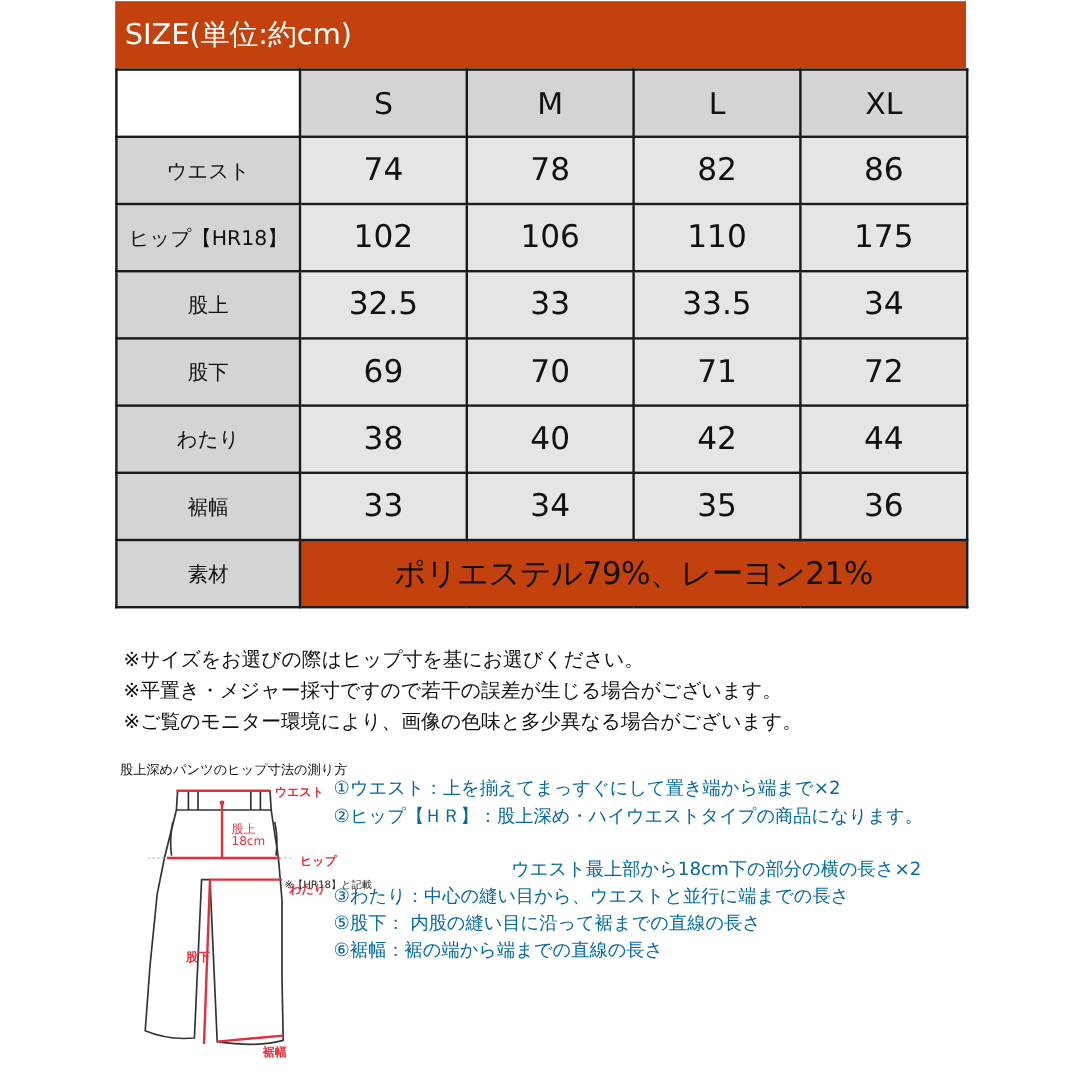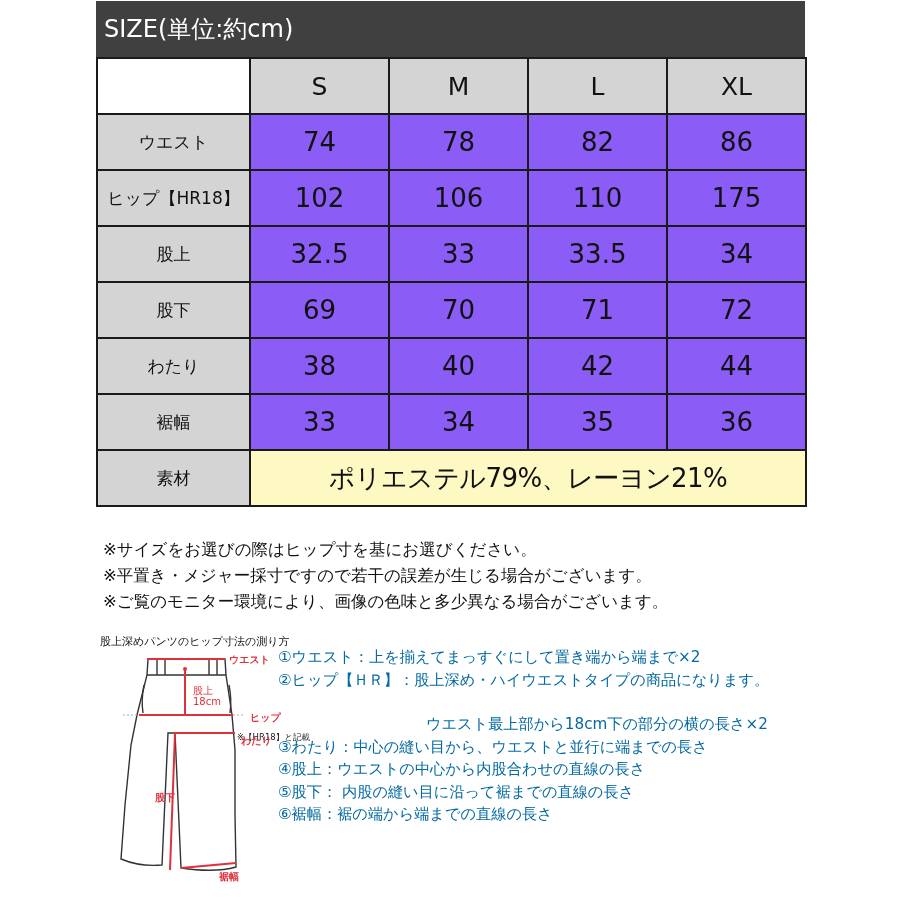--- a/index.html
+++ b/index.html
@@ -1,29 +1,29 @@
 <!DOCTYPE html>
 <html><head>
 <meta charset="utf-8">
 <style>
   html, body { margin:0; padding:0; background:#ffffff; }
   body { width:900px; height:900px; position:relative; overflow:hidden;
          font-family:"DejaVu Sans", "Liberation Sans", sans-serif; color:#111; }
   .size-table { position:absolute; left:96px; top:1px; width:709px; }
-  .title-bar { height:56px; background:#404040; color:#fff; display:flex; align-items:center;
+  .title-bar { height:56px; background:#c2410c; color:#fff; display:flex; align-items:center;
                padding-left:8px; font-size:24px; letter-spacing:0; box-sizing:border-box; }
   table.grid { border-collapse:collapse; width:709px; table-layout:fixed; }
   table.grid td { border:2px solid #1a1a1a; height:54px; text-align:center; vertical-align:middle; padding:0; }
   table.grid col.c0 { width:153px; }
   table.grid col.cx { width:139px; }
   td.head { background:#d4d4d4; font-size:25px; color:#111; }
   td.blank { background:#fff; }
   td.label { background:#d4d4d4; font-size:17px; color:#111; }
-  td.val { background:#8b5cf6; font-size:26px; color:#111; }
-  td.material { background:#fef9c3; font-size:26px; letter-spacing:-0.5px; }
+  td.val { background:#e5e5e5; font-size:26px; color:#111; }
+  td.material { background:#c2410c; font-size:26px; letter-spacing:-0.5px; }
   .notes { position:absolute; left:103px; top:527px; font-size:16.5px; line-height:26px; color:#111;margin-top:10px; }
   .notes div { white-space:nowrap; }
   .howto-title { position:absolute; left:100px; top:634px; font-size:11px; color:#111; white-space:nowrap; }
   .diagram { position:absolute; left:95px; top:645px; width:200px; height:245px; }
   .diagram .lbl { position:absolute; color:#e0303a; font-size:10px; white-space:nowrap; font-weight:bold; }
   .diagram .lbl-dark { position:absolute; color:#222; font-size:8.5px; white-space:nowrap; }
   .instructions { position:absolute; left:278px; top:646px; font-size:15.2px; line-height:22.5px; color:#0369a1; }
   .instructions div { white-space:nowrap; }
   .instructions .indent { padding-left:148px;margin-top:22px; }
 </style>
@@ -137,16 +137,15 @@
   <span class="lbl" style="left:146px;top:89px;">わたり</span>
   <span class="lbl" style="left:60px;top:146px;">股下</span>
   <span class="lbl" style="left:124px;top:225px;">裾幅</span>
 </div>
 
 <div class="instructions">
   <div>①ウエスト：上を揃えてまっすぐにして置き端から端まで×2</div>
   <div>②ヒップ【ＨＲ】：股上深め・ハイウエストタイプの商品になります。</div>
   <div class="indent">ウエスト最上部から18cm下の部分の横の長さ×2</div>
   <div>③わたり：中心の縫い目から、ウエストと並行に端までの長さ</div>
-  <div>④股上：ウエストの中心から内股合わせの直線の長さ</div>
   <div>⑤股下： 内股の縫い目に沿って裾までの直線の長さ</div>
   <div>⑥裾幅：裾の端から端までの直線の長さ</div>
 </div>
 
 </body></html>

